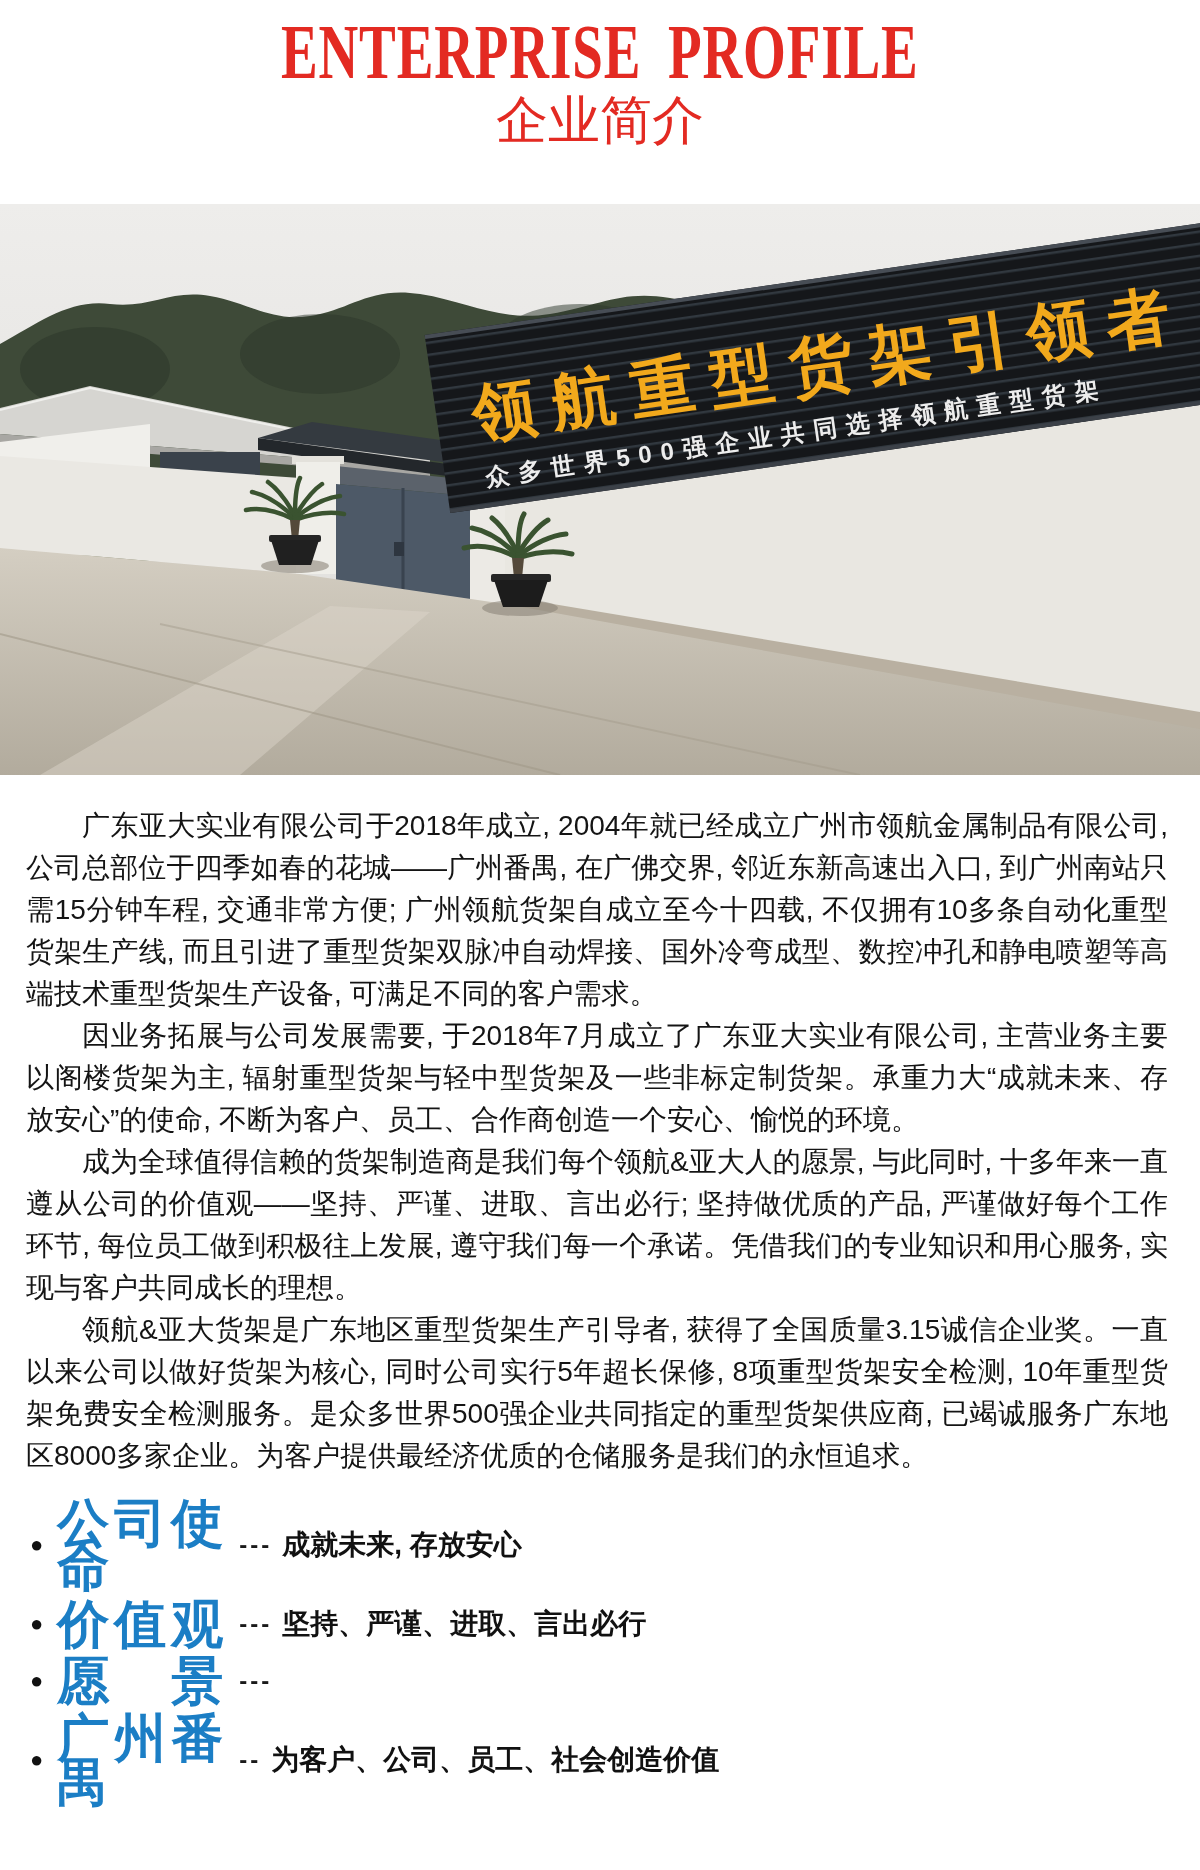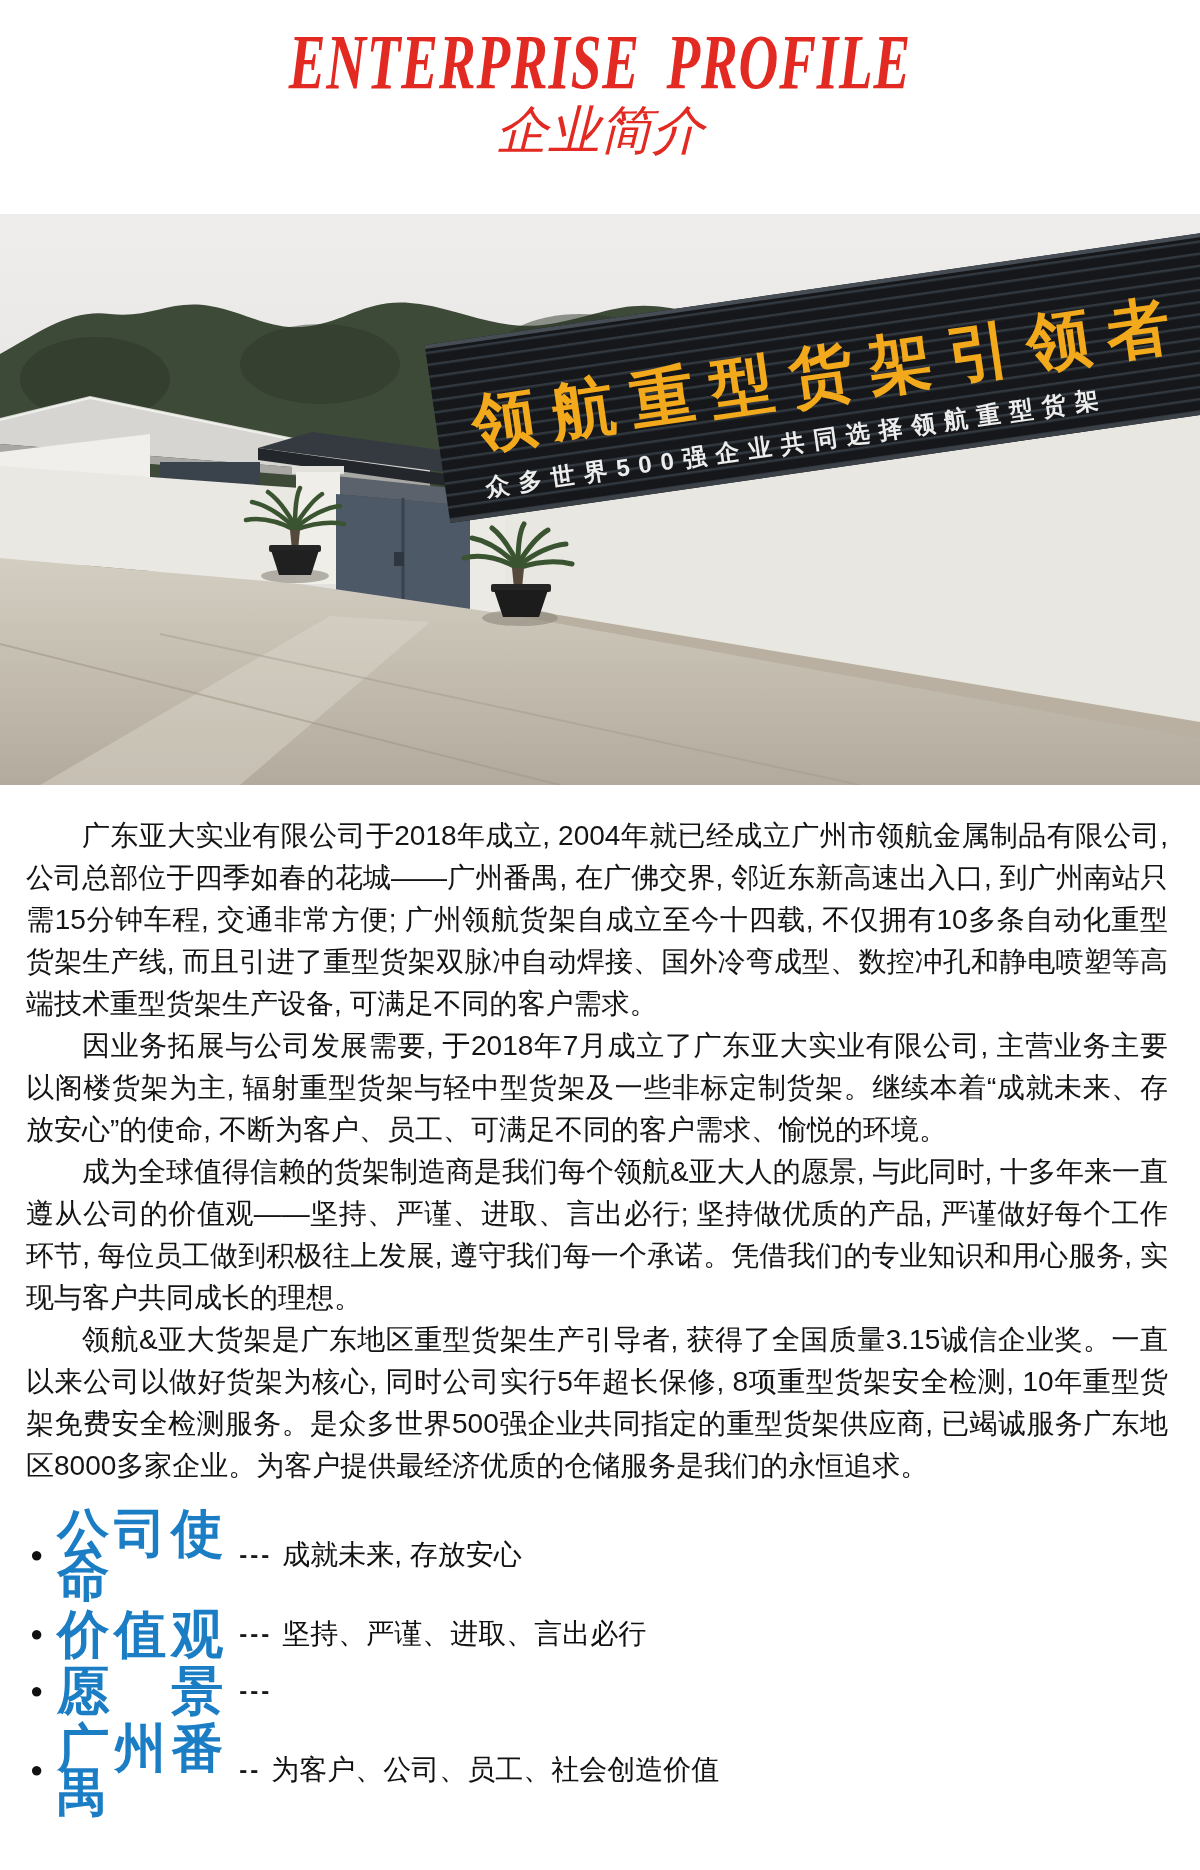--- a/index.html
+++ b/index.html
@@ -1,19 +1,19 @@
 <!DOCTYPE html>
 <html><head>
 <meta charset="utf-8">
 <style>
   html,body{margin:0;padding:0;background:#ffffff;}
   body{width:1200px;height:1870px;overflow:hidden;font-family:"Liberation Sans",sans-serif;color:#121212;}
 
   
-  .header{text-align:center;padding-top:26px;font-style:italic;}
+  .header{text-align:center;padding-top:16px;}
   .title-en{display:inline-block;color:#e32a22;font-family:"Liberation Serif",serif;
             font-weight:bold;font-size:64px;line-height:72px;letter-spacing:1px;word-spacing:14px;
             transform:scale(0.86,1.22);transform-origin:center;}
   .title-zh{color:#e32a22;font-size:52px;line-height:56px;margin-top:4px;font-weight:400;}
 
   
   .photo{margin-top:56px;width:1200px;height:571px;}
   .photo svg{display:block;}
 
   
@@ -22,21 +22,21 @@
              text-align:justify;color:#141414;}
 
   
   .values{padding:24px 0 0 30px;}
   .value-row{display:flex;align-items:center;margin-bottom:13px;}
   .bullet{font-size:22px;line-height:44px;color:#111;margin-right:14px;flex:0 0 auto;}
   .value-label{display:inline-block;width:166px;color:#1b7ec5;font-weight:bold;font-size:52px;
                line-height:44px;text-align:justify;text-align-last:justify;flex:0 0 auto;}
   .value-dashes{font-size:24px;font-weight:bold;color:#1a1a1a;letter-spacing:3px;
                 margin:0 10px 0 16px;flex:0 0 auto;}
-  .value-text{font-size:28px;color:#111;}
+  .value-text{font-size:28px;color:#111;font-weight:bold;}
 </style>
 </head>
 <body>
 
 <div class="header">
   <div class="title-en">ENTERPRISE PROFILE</div>
   <div class="title-zh">企业简介</div>
 </div>
 
 <div class="photo">
@@ -129,21 +129,21 @@
       </g>
       <path d="M512,354 L524,354 L522,374 L514,374 Z" fill="#54493a"></path>
       <rect x="491" y="370" width="60" height="8" rx="2" fill="#262626"></rect>
       <polygon points="494,376 548,376 539,403 503,403" fill="#1c1c1c"></polygon>
     </g>
   </svg>
 </div>
 
 <div class="content">
   <p>广东亚大实业有限公司于2018年成立, 2004年就已经成立广州市领航金属制品有限公司, 公司总部位于四季如春的花城——广州番禺, 在广佛交界, 邻近东新高速出入口, 到广州南站只需15分钟车程, 交通非常方便; 广州领航货架自成立至今十四载, 不仅拥有10多条自动化重型货架生产线, 而且引进了重型货架双脉冲自动焊接、国外冷弯成型、数控冲孔和静电喷塑等高端技术重型货架生产设备, 可满足不同的客户需求。</p>
-  <p>因业务拓展与公司发展需要, 于2018年7月成立了广东亚大实业有限公司, 主营业务主要以阁楼货架为主, 辐射重型货架与轻中型货架及一些非标定制货架。继续本着“成就未来、存放安心”的使命, 不断为客户、员工、可满足不同的客户需求、愉悦的环境。</p>
+  <p>因业务拓展与公司发展需要, 于2018年7月成立了广东亚大实业有限公司, 主营业务主要以阁楼货架为主, 辐射重型货架与轻中型货架及一些非标定制货架。承重力大“成就未来、存放安心”的使命, 不断为客户、员工、合作商创造一个安心、愉悦的环境。</p>
   <p>成为全球值得信赖的货架制造商是我们每个领航&amp;亚大人的愿景, 与此同时, 十多年来一直遵从公司的价值观——坚持、严谨、进取、言出必行; 坚持做优质的产品, 严谨做好每个工作环节, 每位员工做到积极往上发展, 遵守我们每一个承诺。凭借我们的专业知识和用心服务, 实现与客户共同成长的理想。</p>
   <p>领航&amp;亚大货架是广东地区重型货架生产引导者, 获得了全国质量3.15诚信企业奖。一直以来公司以做好货架为核心, 同时公司实行5年超长保修, 8项重型货架安全检测, 10年重型货架免费安全检测服务。是众多世界500强企业共同指定的重型货架供应商, 已竭诚服务广东地区8000多家企业。为客户提供最经济优质的仓储服务是我们的永恒追求。</p>
 </div>
 
 <div class="values">
   <div class="value-row">
     <span class="bullet">●</span>
     <span class="value-label">公司使命</span>
     <span class="value-dashes">---</span>
     <span class="value-text">成就未来, 存放安心</span>

